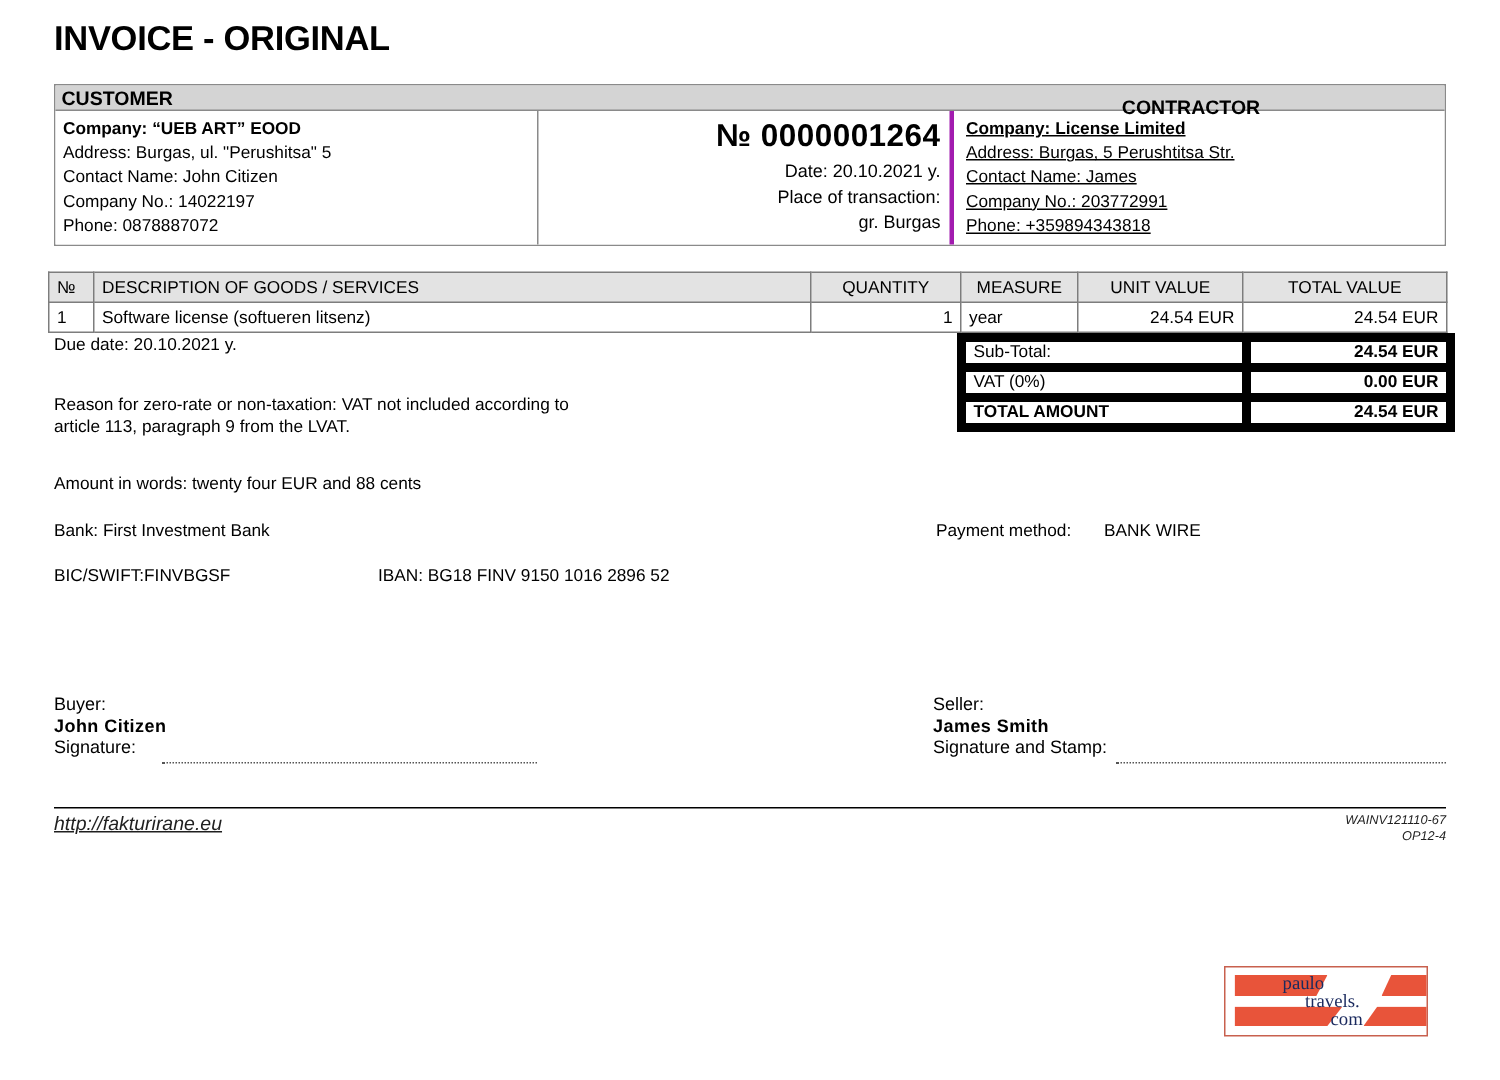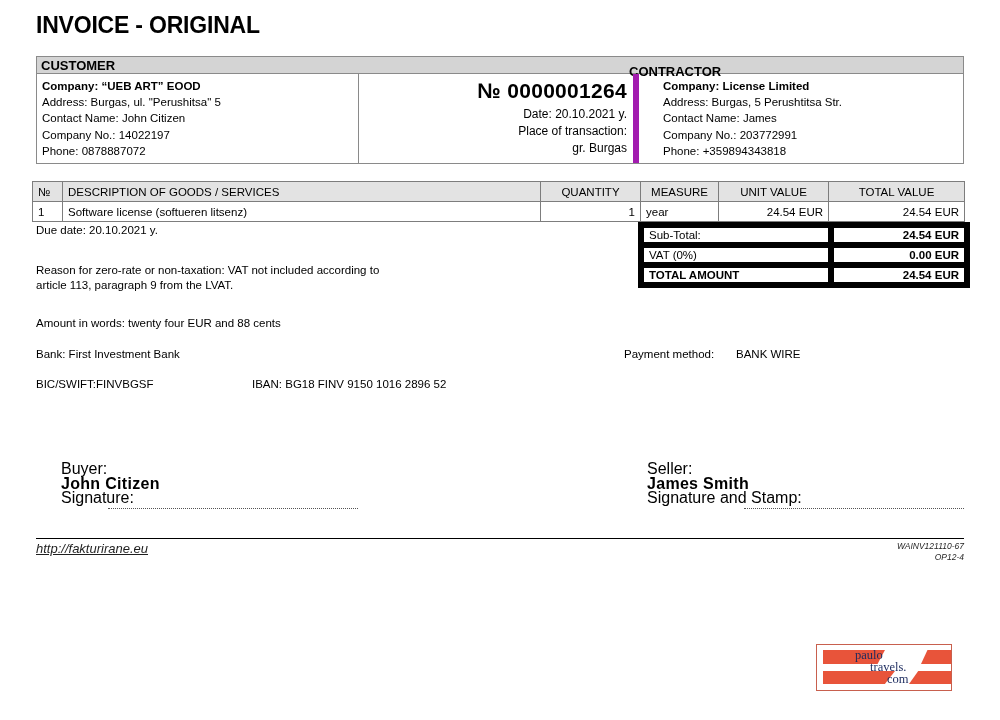--- a/index.html
+++ b/index.html
@@ -51,35 +51,35 @@
     box-sizing: border-box;
   }
   .parties-head .lbl {
     font-size: 13px;
     font-weight: bold;
     letter-spacing: 0px;
     padding: 0 4px;
   }
   .parties-head .left  { flex: 0 0 322px; text-align: left; }
   .parties-head .mid   { flex: 1 1 auto; }
-  .parties-head .right { flex: 0 0 330px; text-align: left; margin-top: 12px; }
+  .parties-head .right { flex: 0 0 330px; text-align: center; margin-top: 12px; }
 
   .parties-body {
     display: flex;
     height: 89px;
     box-sizing: border-box;
     background: #ffffff;
   }
   .party-col {
     padding: 4px 6px 0 5px;
     box-sizing: border-box;
   }
   .party-col.left  { flex: 0 0 322px; border-right: 1px solid #8a8a8a; }
   .party-col.mid   { flex: 1 1 auto; text-align: right; padding-top: 5px; }
-  .party-col.right { flex: 0 0 330px; border-left: 6px solid #a21caf; padding-left: 24px; }
+  .party-col.right { flex: 0 0 330px; border-left: 3px solid #a21caf; padding-left: 8px; text-decoration: underline; }
 
   .party-line {
     font-size: 11.5px;
     line-height: 16.2px;
     white-space: nowrap;
   }
   .party-line.bold { font-weight: bold; }
 
   .inv-no {
     font-size: 21px;
@@ -162,23 +162,22 @@
   .words      { left: 36px; top: 316px; }
   .bank       { left: 36px; top: 347px; }
   .bic        { left: 36px; top: 377px; }
   .iban       { left: 252px; top: 377px; }
   .pay-label  { left: 624px; top: 347px; }
   .pay-value  { left: 736px; top: 347px; }
 
   
   .sig {
     position: absolute;
-    font-size: 16px;
+    font-size: 12px;
     line-height: 14.5px;
-    margin-left: 25px;
   }
   .sig .role { }
   .sig .name { font-weight: bold; letter-spacing: 0.3px; }
   .sig .sigl { }
   .sig-buyer  { left: 36px; top: 462px; }
   .sig-seller { left: 622px; top: 462px; }
 
   .dotline {
     position: absolute;
     height: 0;

